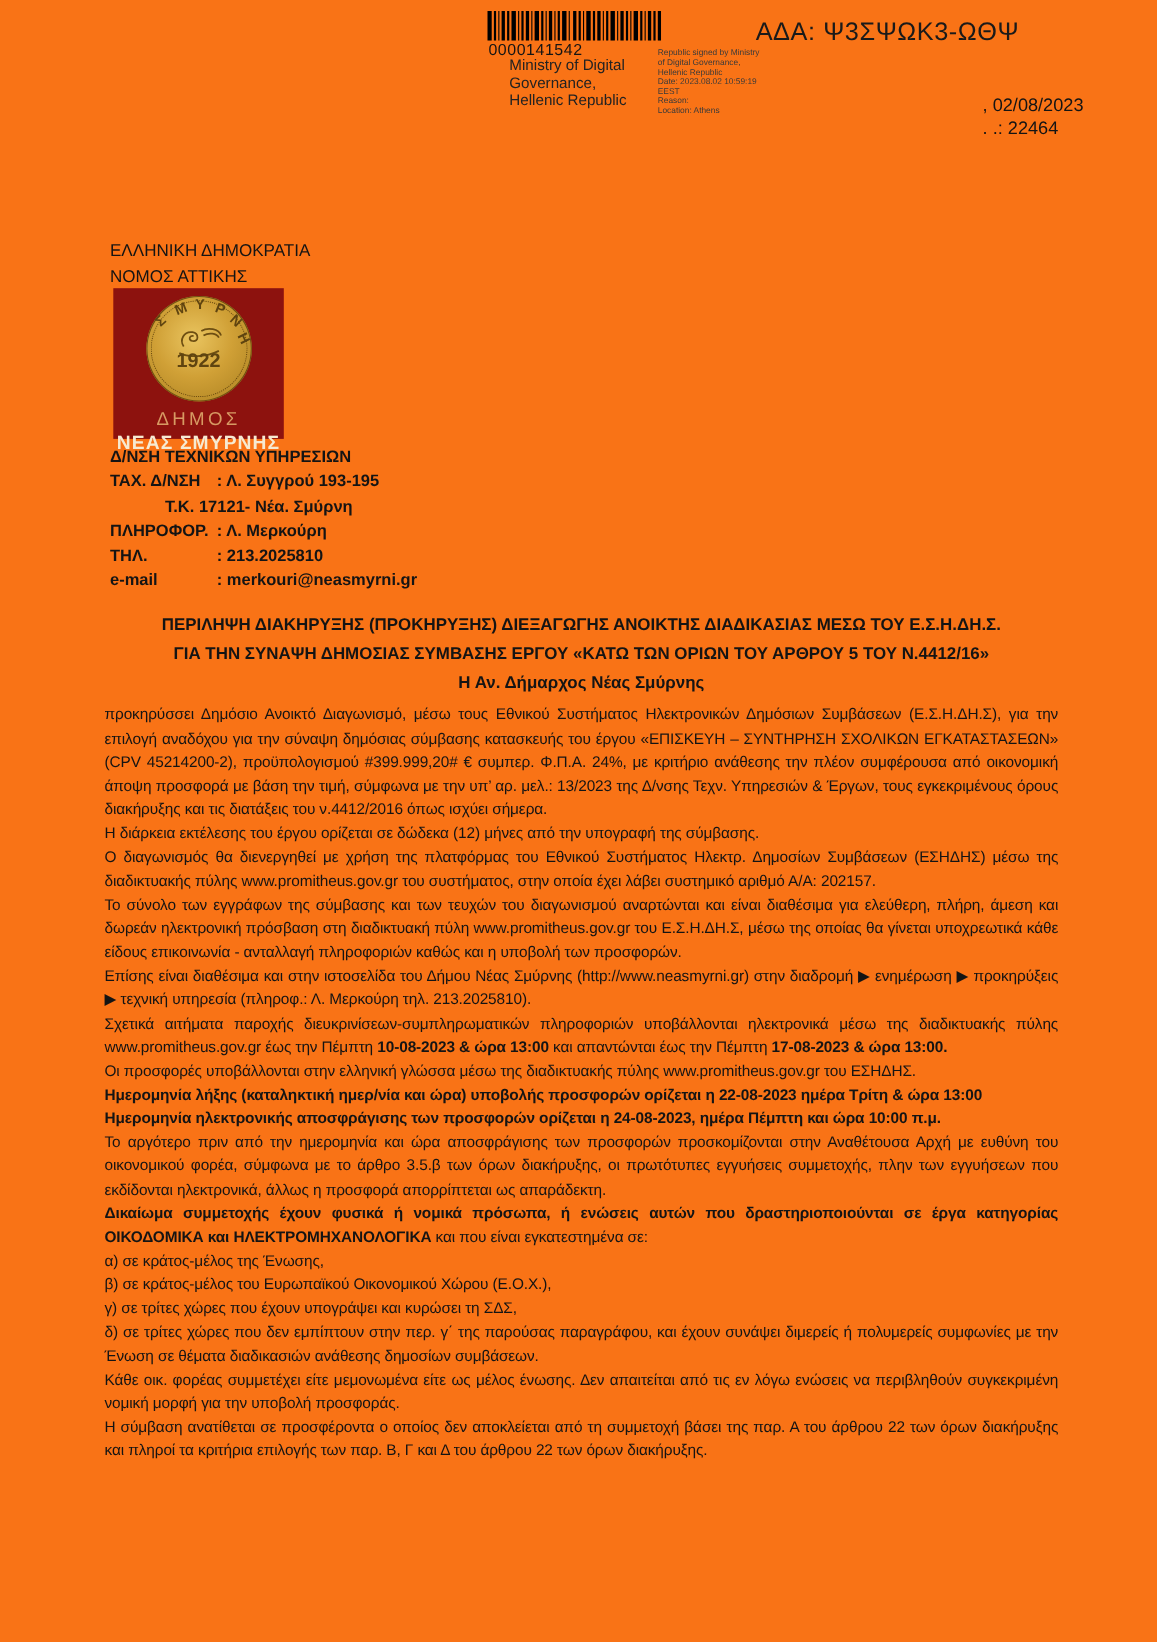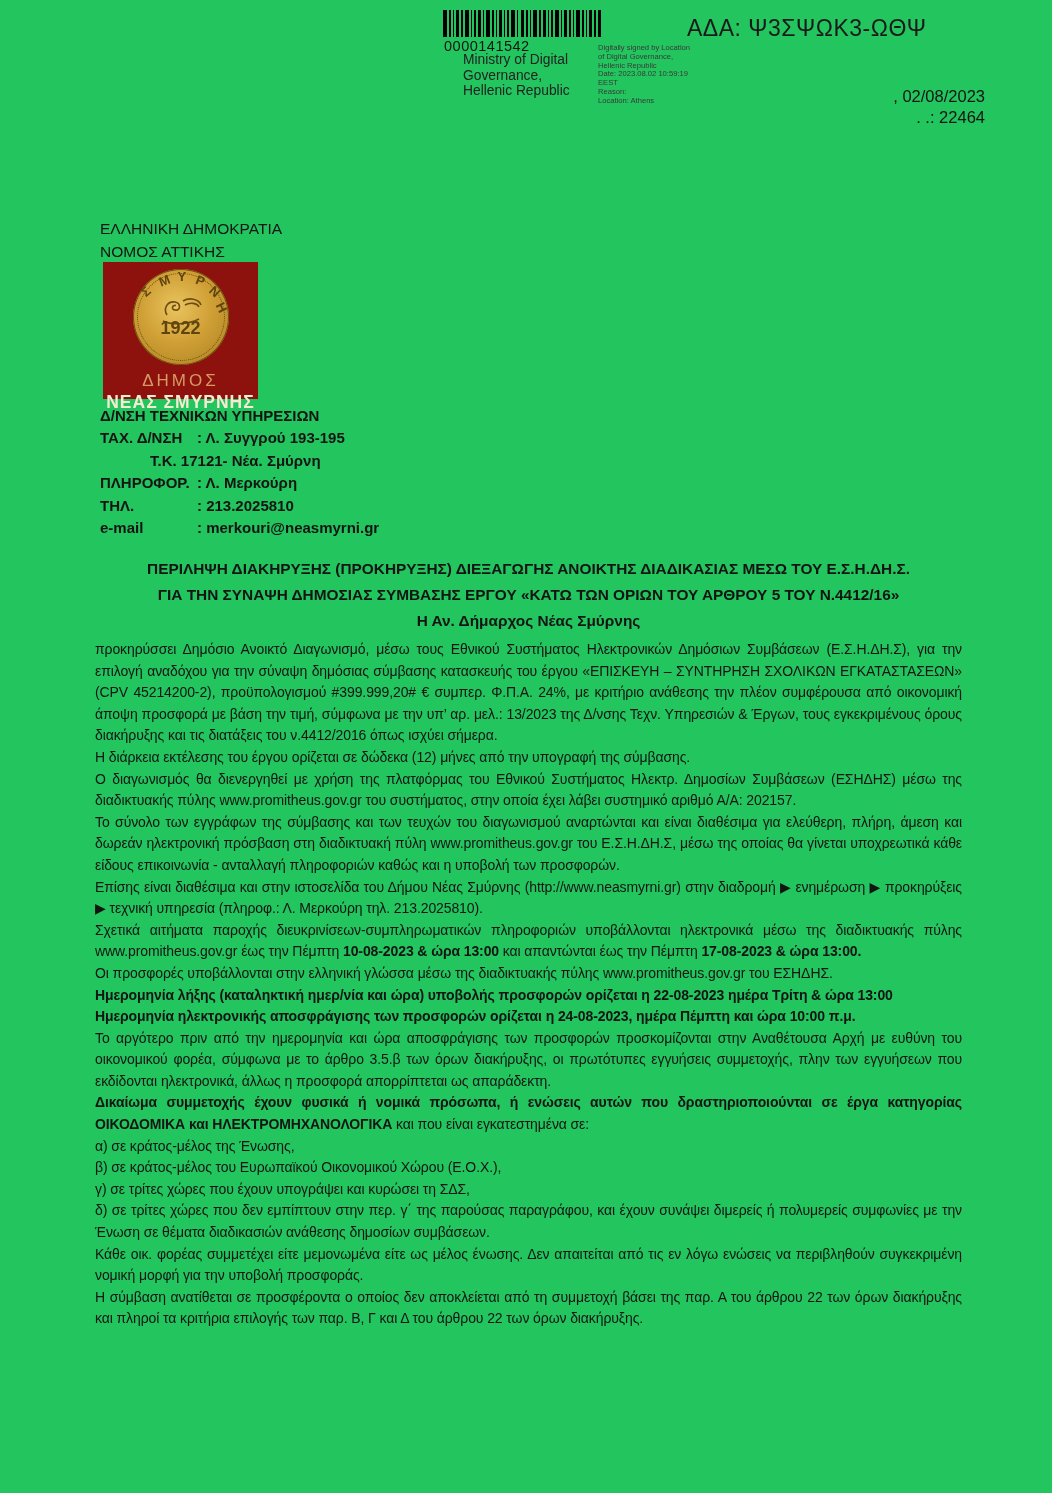--- a/index.html
+++ b/index.html
@@ -1,31 +1,31 @@
 <!DOCTYPE html>
 <html><head>
 <meta charset="utf-8">
 <style>
   html,body{margin:0;padding:0;background:#e8e8e8;}
   .page{
     position:relative;
     width:1052px;height:1493px;
     margin:0 auto;
-    background:#22c55e;
+    background:#f97316;
     overflow:hidden;
     font-family:"Liberation Sans","DejaVu Sans",sans-serif;
     color:#141414;
   }
   
   .barcode{position:absolute;left:443px;top:10px;}
   .barcode-number{position:absolute;left:444px;top:38px;font-size:14.5px;letter-spacing:.5px;}
   .ministry{position:absolute;left:463px;top:52px;font-size:13.8px;line-height:15.5px;color:#222;}
   .digsig{position:absolute;left:598px;top:44px;font-size:7.6px;line-height:8.8px;color:#3a3a3a;}
   .ada{position:absolute;left:687px;top:15px;font-size:23px;letter-spacing:.5px;color:#1a1a1a;}
-  .stamp{position:absolute;right:67px;top:86px;text-align:right;font-size:16.5px;line-height:21px;}
+  .stamp{position:absolute;right:67px;top:86px;font-size:16.5px;line-height:21px;}
   
   .lh-top{position:absolute;left:100px;top:217px;font-weight:400;font-size:15.5px;line-height:23px;}
   .logo{position:absolute;left:103px;top:262px;width:155px;height:137px;background:#8d120e;}
   .coin{position:relative;width:96px;height:96px;margin:7px auto 0;border-radius:50%;
         background:radial-gradient(circle at 45% 40%, #e9c45f 0%, #d0a036 45%, #a87e1f 100%);
         box-shadow:0 0 0 1px #6f4f12 inset;}
   .coin::after{content:"";position:absolute;inset:4px;border:1.6px dotted rgba(94,64,12,.85);border-radius:50%;}
   .coin-letter{position:absolute;font-weight:700;font-size:13px;color:#5f4410;}
   .coin-letter:nth-of-type(1){left:9px;top:15px;transform:rotate(-42deg);}
   .coin-letter:nth-of-type(2){left:26px;top:4px;transform:rotate(-21deg);}
@@ -106,21 +106,21 @@
   </div>
   <div class="barcode-number">0000141542</div>
 
   <div class="ministry">
     <div>Ministry of Digital</div>
     <div>Governance,</div>
     <div>Hellenic Republic</div>
   </div>
 
   <div class="digsig">
-    <div>Digitally signed by Location</div>
+    <div>Republic signed by Ministry</div>
     <div>of Digital Governance,</div>
     <div>Hellenic Republic</div>
     <div>Date: 2023.08.02 10:59:19</div>
     <div>EEST</div>
     <div>Reason:</div>
     <div>Location: Athens</div>
   </div>
 
   <div class="ada">ΑΔΑ: Ψ3ΣΨΩΚ3-ΩΘΨ</div>
 

